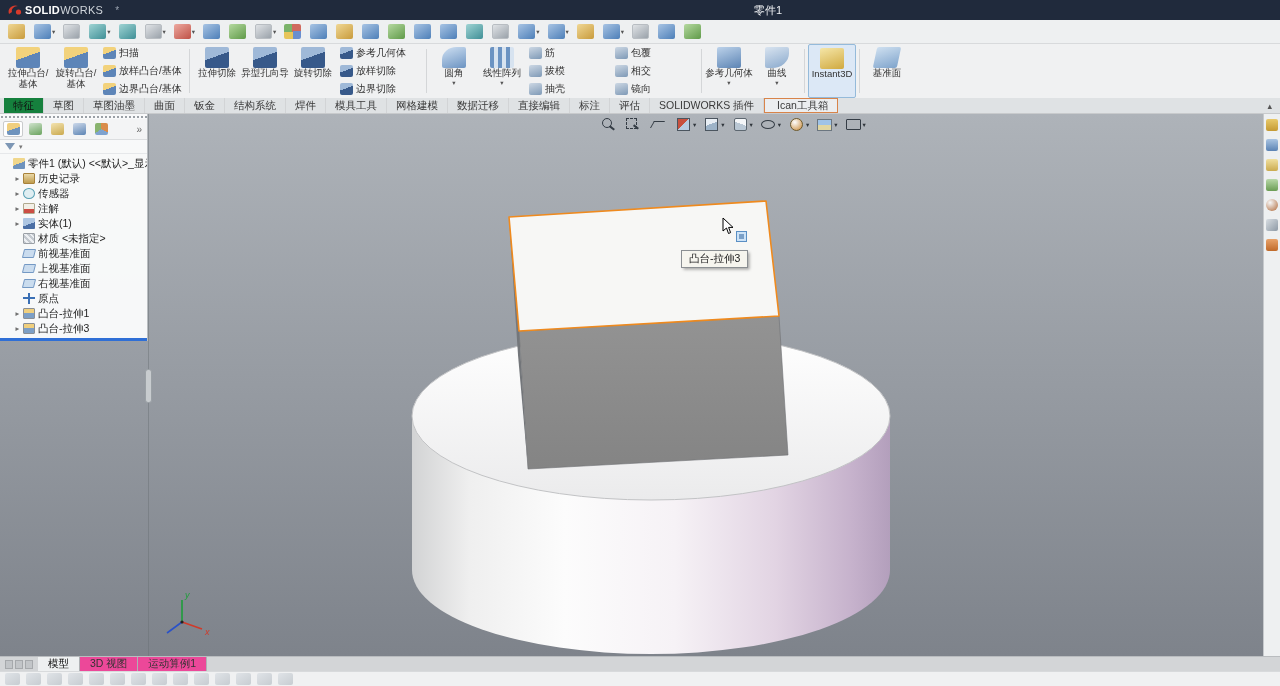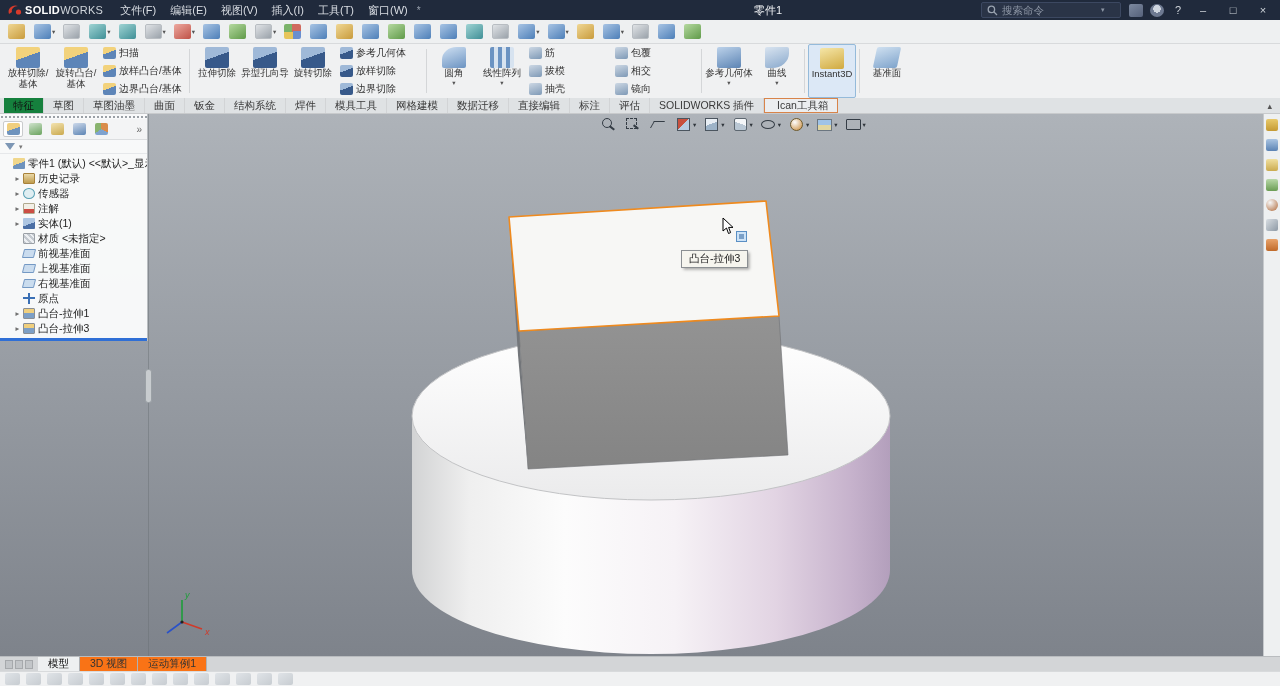--- a/index.html
+++ b/index.html
@@ -143,70 +143,42 @@
   
   .vtooltip { position:absolute; left:681px; top:136px; background:#f6f5ee; border:1px solid #8b8f92; padding:1px 7px; font-size:10.5px; color:#222; box-shadow:1.5px 1.5px 3px rgba(0,0,0,.35); white-space:nowrap; }
   .cursor-svg { position:absolute; left:722px; top:103px; }
   .sel-hint { position:absolute; left:736px; top:117px; width:11px; height:11px; background:#cde3f7; border:1px solid #5a8fc4; }
   .sel-hint::after { content:""; position:absolute; left:2px; top:2px; width:5px; height:5px; background:#7aa0c8; }
 
   
   .modelbar { height:15px; background:#d3d5d7; border-top:1px solid #b9bcbf; display:flex; align-items:stretch; font-size:10.5px; flex:none; }
   .mb-nav { display:flex; align-items:center; gap:2px; padding:0 5px; }
   .mb-sq { width:8px; height:9px; background:#c2c5c8; border:1px solid #a6a9ac; }
-  .mtab { display:flex; align-items:center; padding:0 10px; background:#f97316; border-right:1px solid #aeb1b4; color:#333; white-space:nowrap; }
+  .mtab { display:flex; align-items:center; padding:0 10px; background:#ec4899; border-right:1px solid #aeb1b4; color:#333; white-space:nowrap; }
   .mtab.active { background:#eef0f1; color:#111; }
 
   
   .bottombar { height:15px; background:#f0f1f2; border-top:1px solid #d8dadc; display:flex; align-items:center; gap:6px; padding-left:5px; flex:none; }
   .bbicon { width:15px; height:12px; border-radius:2px; background:linear-gradient(145deg,#cfd6dd,#9fa8b1); opacity:.5; }
 </style>
 </head>
 <body>
 
 <div id="app">
 
   <header class="titlebar">
     <div class="logo">
       <svg width="16" height="14" viewBox="0 0 16 14">
         <path d="M3 11 C1 5 7 1 12 3 C8 3 5 6 6 9 Z" fill="#d93a2b"></path>
         <circle cx="12.5" cy="9" r="2.6" fill="#d93a2b"></circle>
       </svg>
       <span><span class="logo-solid">SOLID</span><span class="logo-works">WORKS</span></span>
     </div>
-    <nav class="menus">
-
-    <span class="menu-item">文件(F)</span>
-        <span class="menu-item">编辑(E)</span>
-        <span class="menu-item">视图(V)</span>
-        <span class="menu-item">插入(I)</span>
-        <span class="menu-item">工具(T)</span>
-        <span class="menu-item">窗口(W)</span>
-      </nav>
     <span class="pin-glyph">*</span>
     <div class="doc-title">零件1</div>
-    <div class="tb-right">
-      <div class="searchbox">
-        <svg width="11" height="11" viewBox="0 0 11 11">
-          <circle cx="4.4" cy="4.4" r="3.2" fill="none" stroke="#9aa3b0" stroke-width="1.3"></circle>
-          <line x1="7" y1="7" x2="10" y2="10" stroke="#9aa3b0" stroke-width="1.3"></line>
-        </svg>
-        <input placeholder="搜索命令" style="">
-        <span class="search-caret">▾</span>
-      </div>
-      <span style="display:flex;gap:7px;align-items:center">
-
-      <span class="wicon w-apps"></span>
-          <span class="wicon w-login"></span>
-        </span>
-      <span class="help-glyph">?</span>
-      <span class="winbtn">–</span>
-      <span class="winbtn">□</span>
-      <span class="winbtn close">×</span>
-    </div>
   </header>
 
   <div class="toolbar">
 
       <div class="tb-item">
         <span class="tbicon t-gold"></span>
         <span class="tbarrow"></span>
       </div>
 
       <div class="tb-item">
@@ -333,21 +305,21 @@
         <span class="tbicon t-green"></span>
         <span class="tbarrow"></span>
       </div>
     </div>
 
   <div class="ribbon">
     <div class="ribbon-buttons">
 
         <div class="rb large">
           <span class="rbicon g-boss"></span>
-          <span class="rblabel">放样切除/基体</span>
+          <span class="rblabel">拉伸凸台/基体</span>
           <span class="rbarrow"></span>
         </div>
 
         <div class="rb large">
           <span class="rbicon g-boss"></span>
           <span class="rblabel">旋转凸台/基体</span>
           <span class="rbarrow"></span>
         </div>
 
         <div class="rb small">

